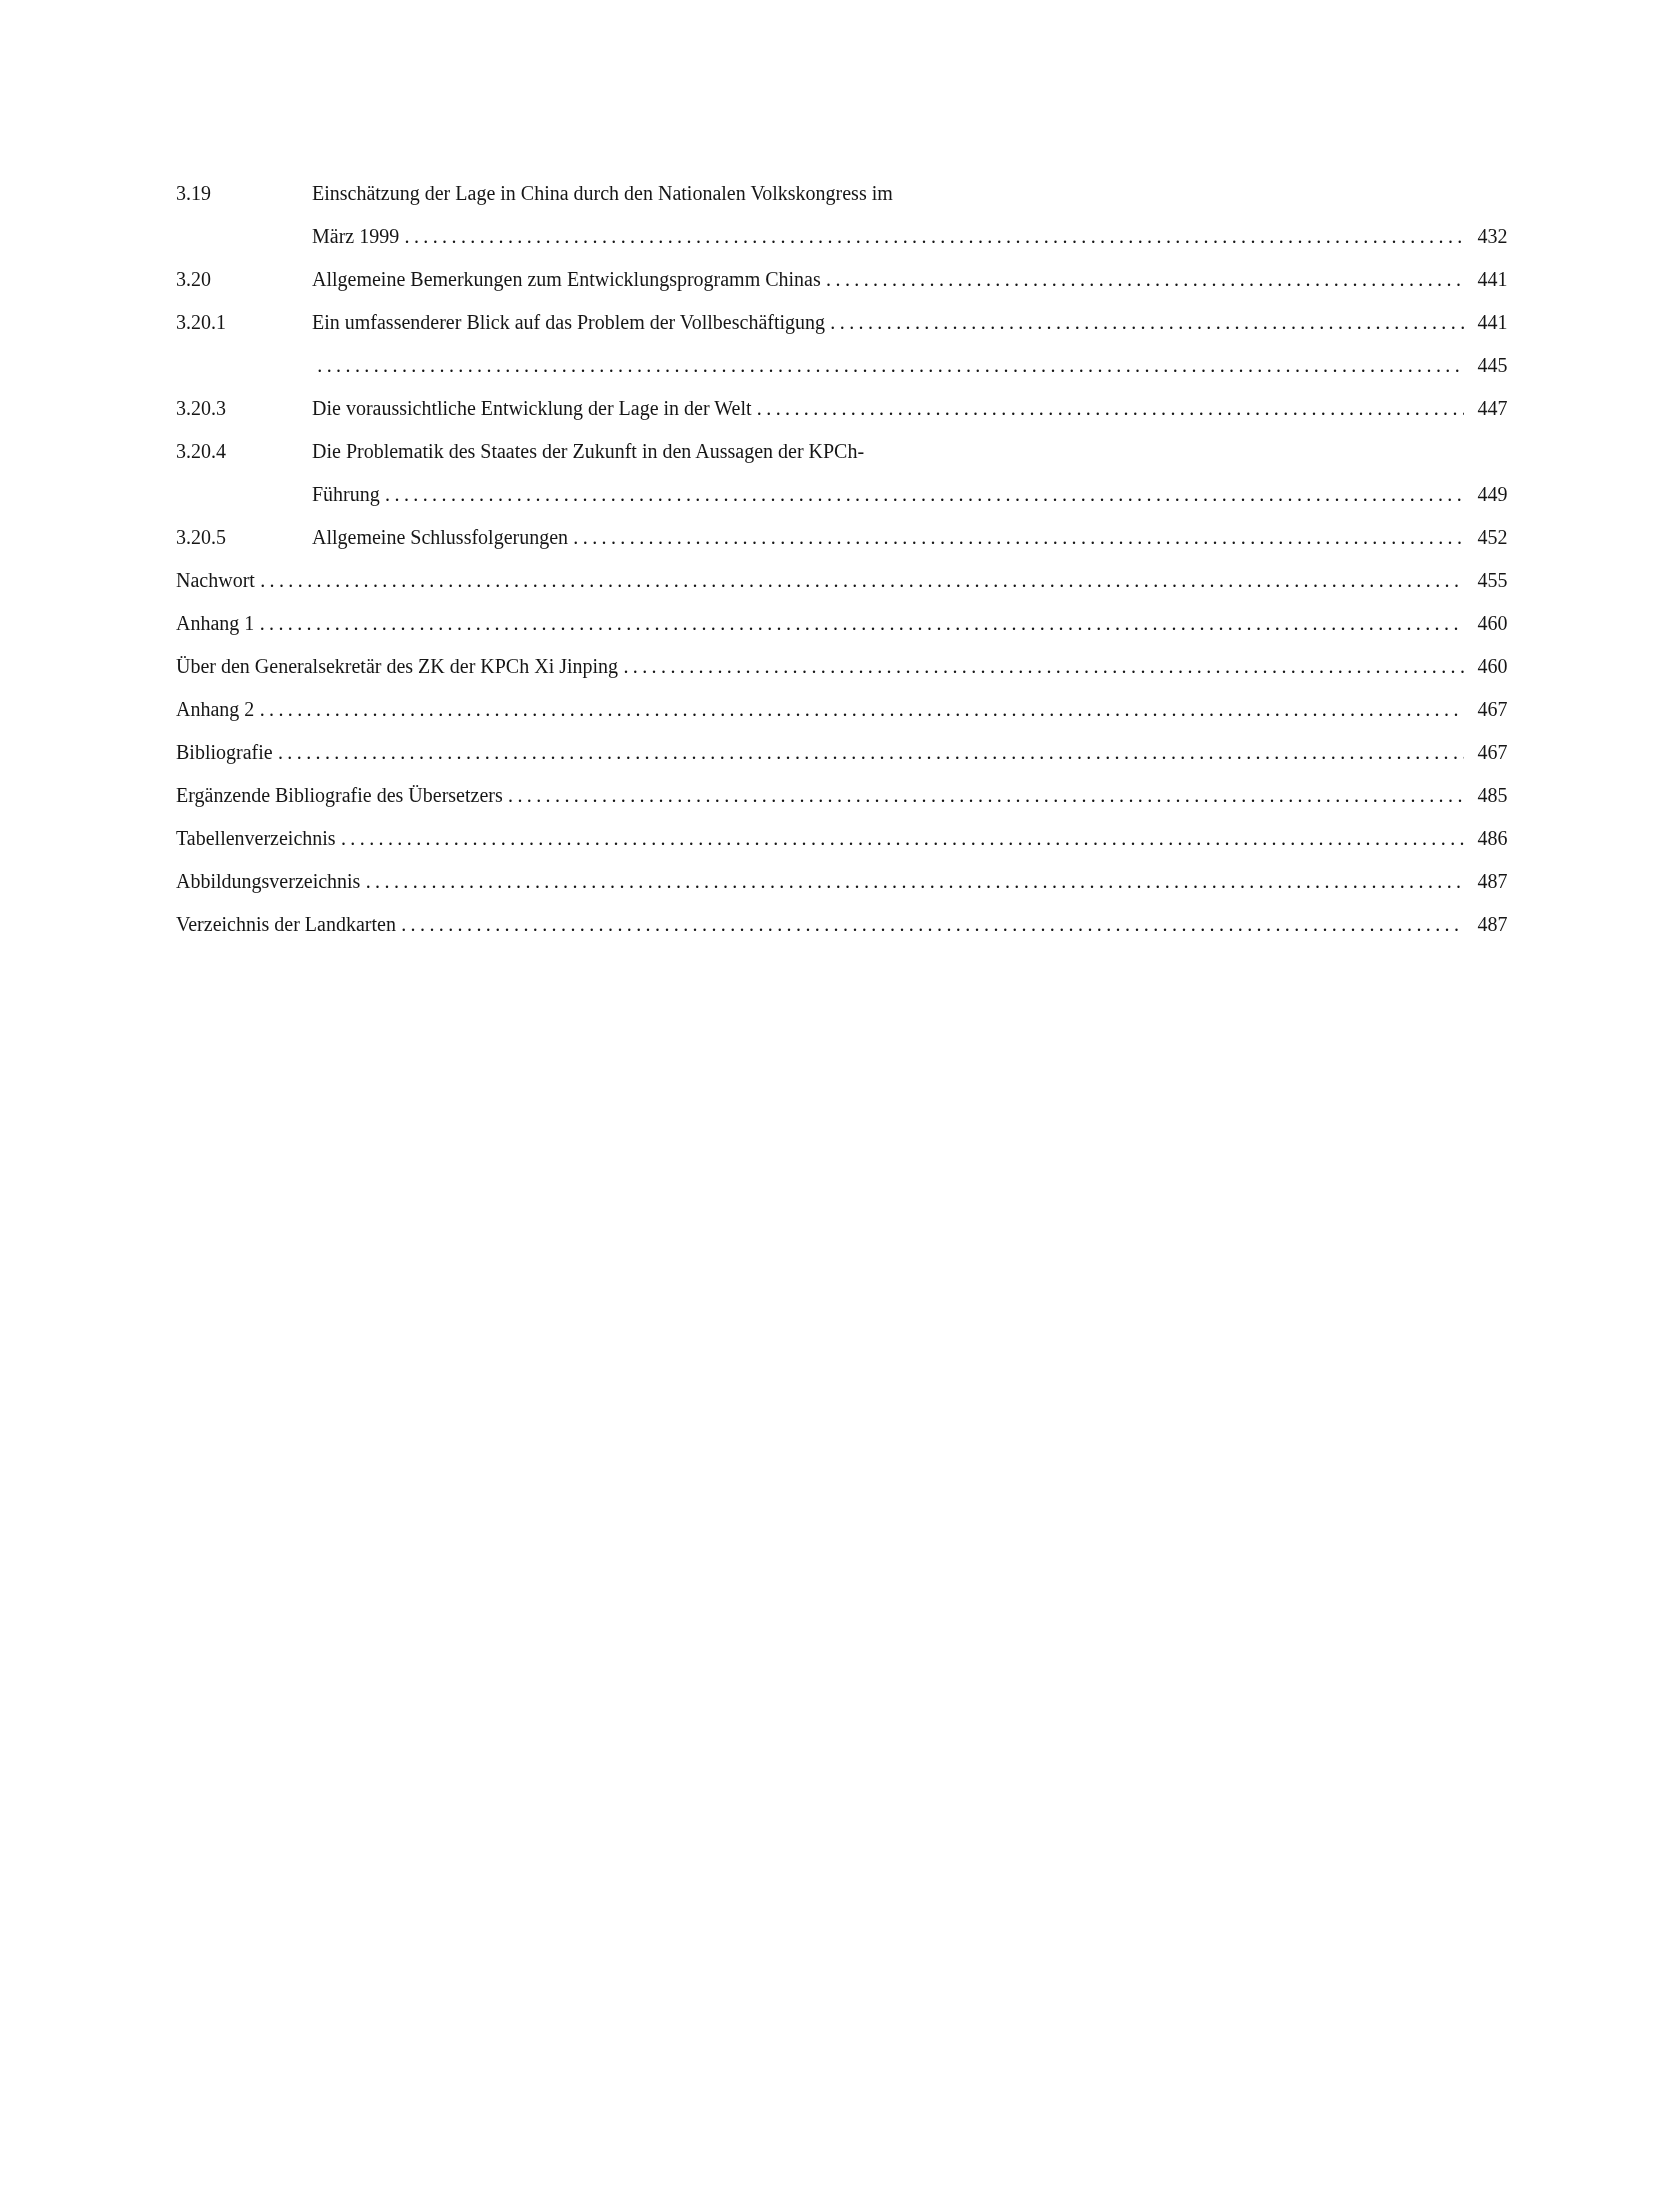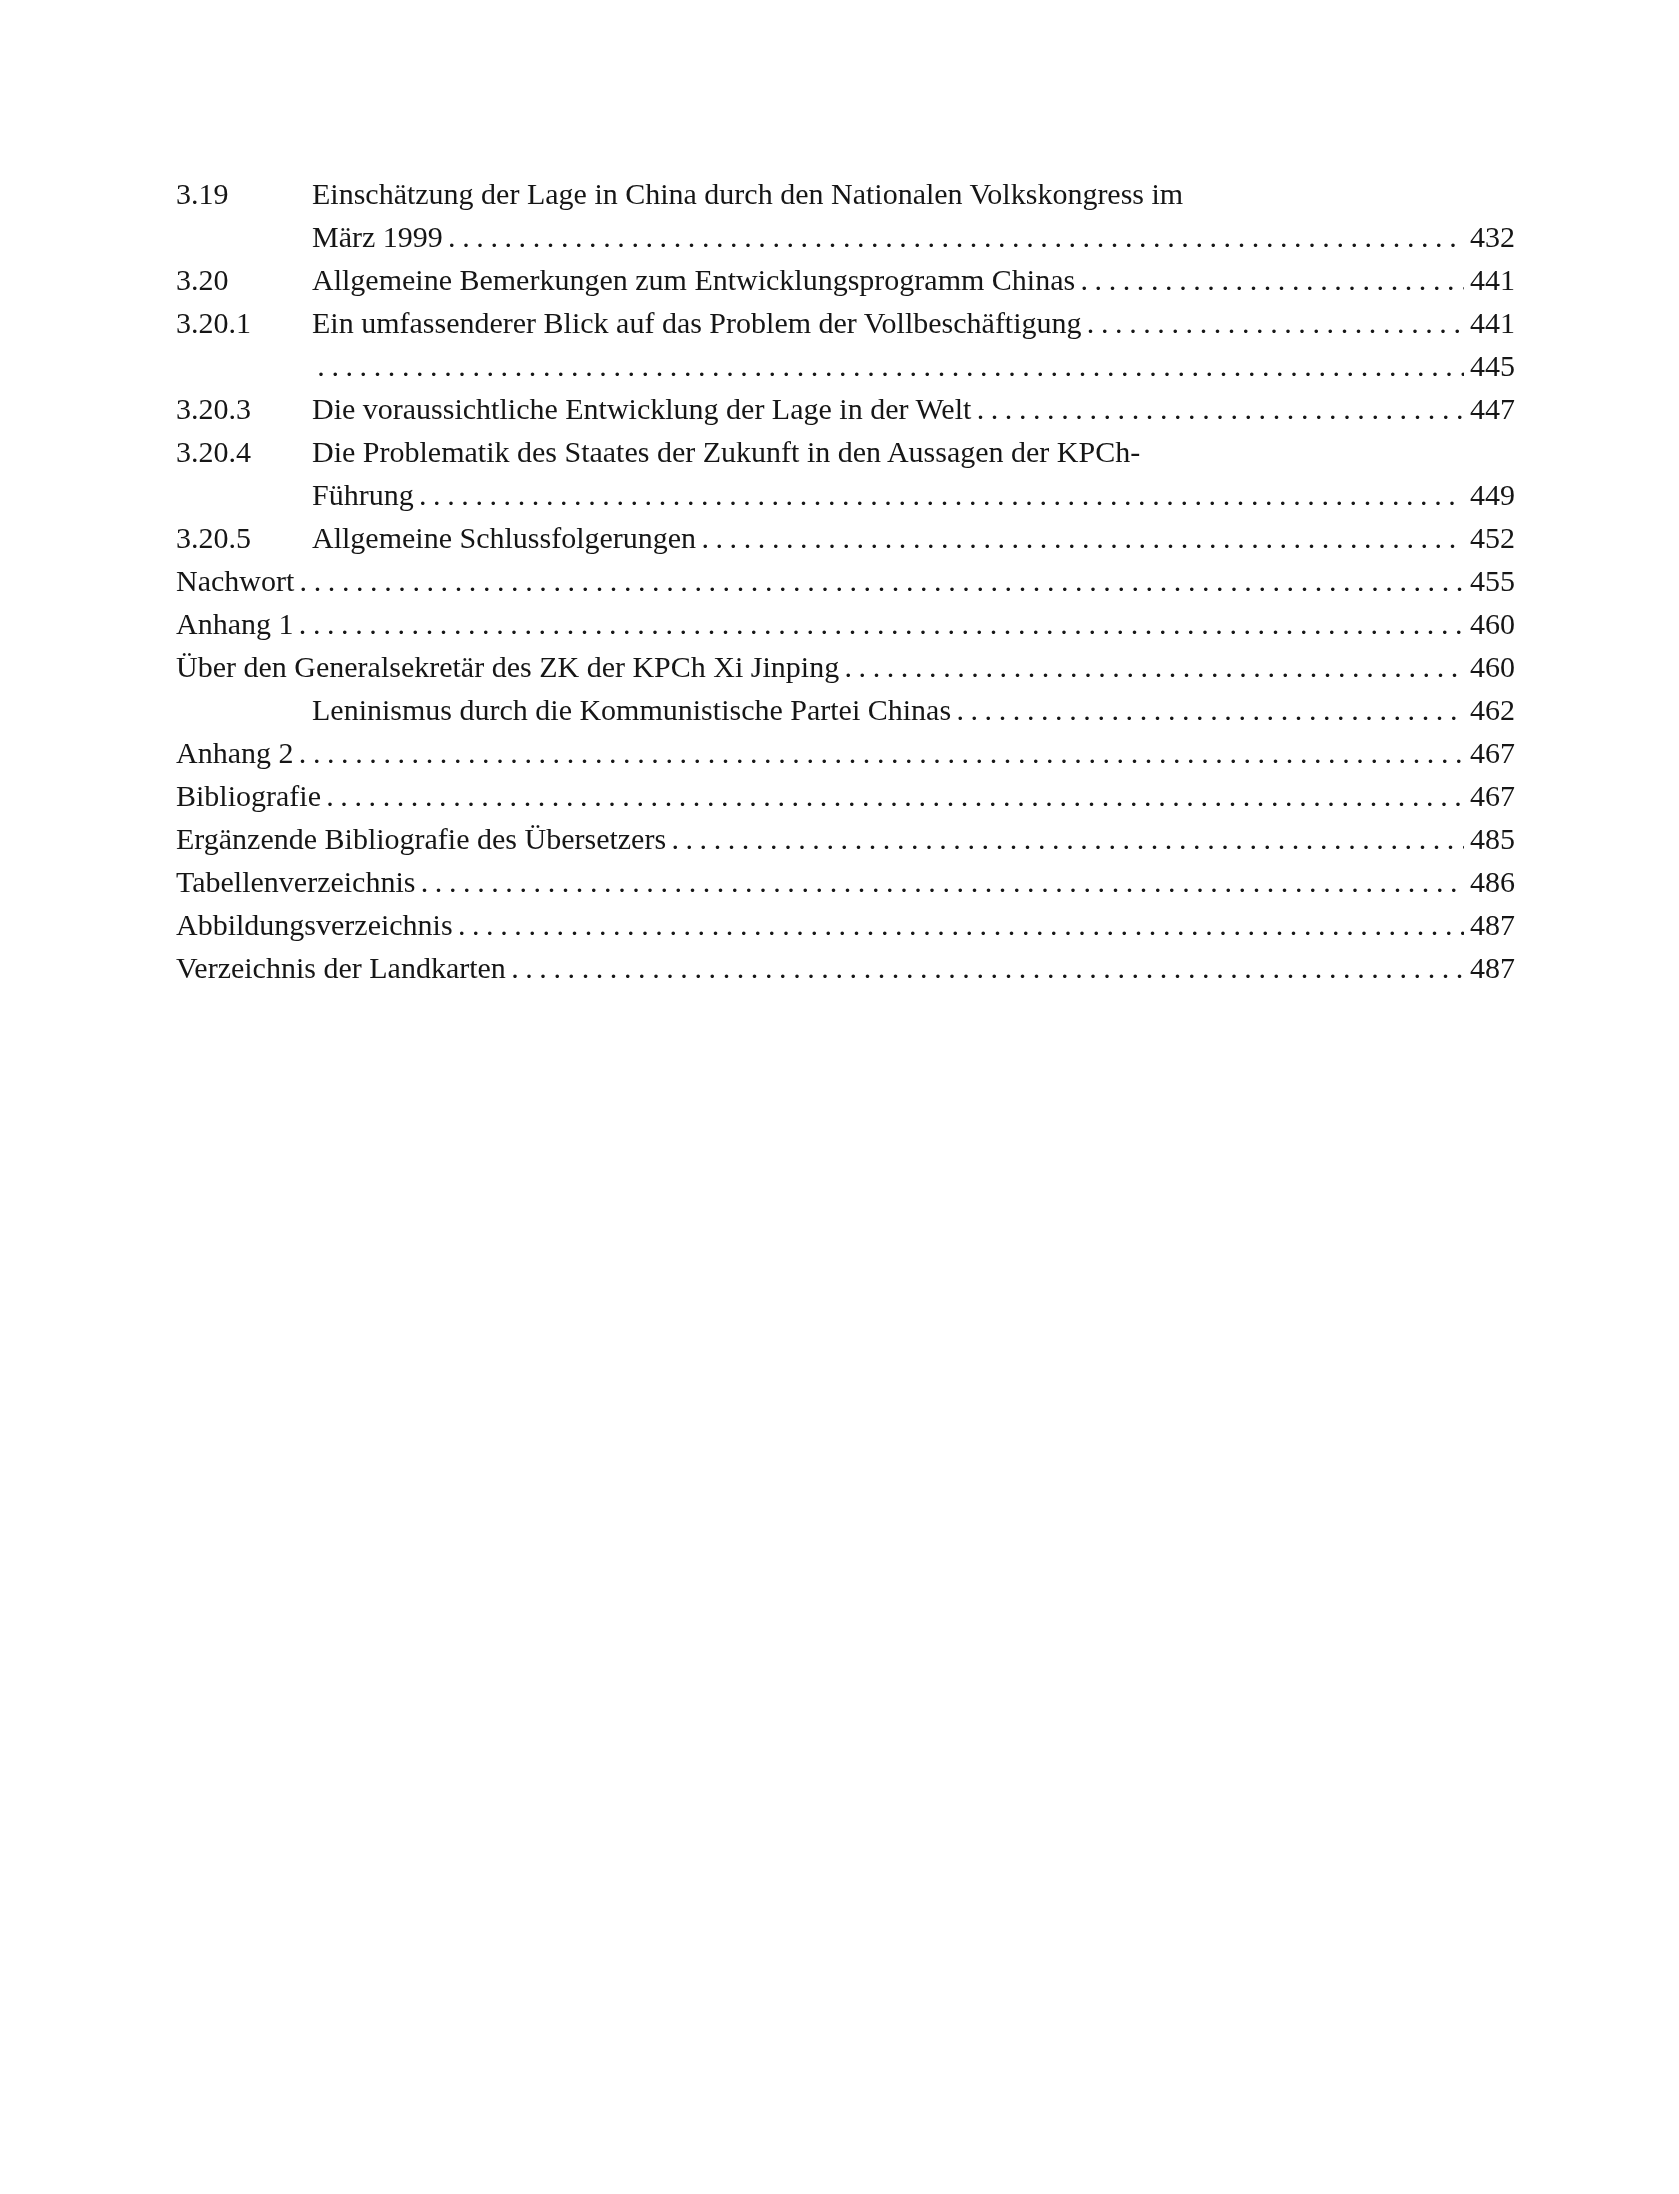--- a/index.html
+++ b/index.html
@@ -17,21 +17,21 @@
   }
   .toc-page {
     position: absolute;
     left: 176px;
     top: 172px;
     width: 1339px;
   }
   .toc-row {
     display: flex;
     align-items: baseline;
-    font-size: 30px;
+    font-size: 20px;
     line-height: 43px;
   }
   .num {
     flex: 0 0 136px;
   }
   .r-cont {
     padding-left: 136px;
   }
   .title {
     flex: 0 0 auto;
@@ -127,25 +127,20 @@
     <span class="pagenum">460</span>
   </div>
 
   <div class="toc-row">
     <span class="title">Über den Generalsekretär des ZK der KPCh Xi Jinping</span>
     <span class="leader"></span>
     <span class="pagenum">460</span>
   </div>
 
 
-  <div class="toc-row r-cont">
-    <span class="title">Leninismus durch die Kommunistische Partei Chinas</span>
-    <span class="leader"></span>
-    <span class="pagenum">462</span>
-  </div>
 
   <div class="toc-row">
     <span class="title">Anhang 2</span>
     <span class="leader"></span>
     <span class="pagenum">467</span>
   </div>
 
   <div class="toc-row">
     <span class="title">Bibliografie</span>
     <span class="leader"></span>

